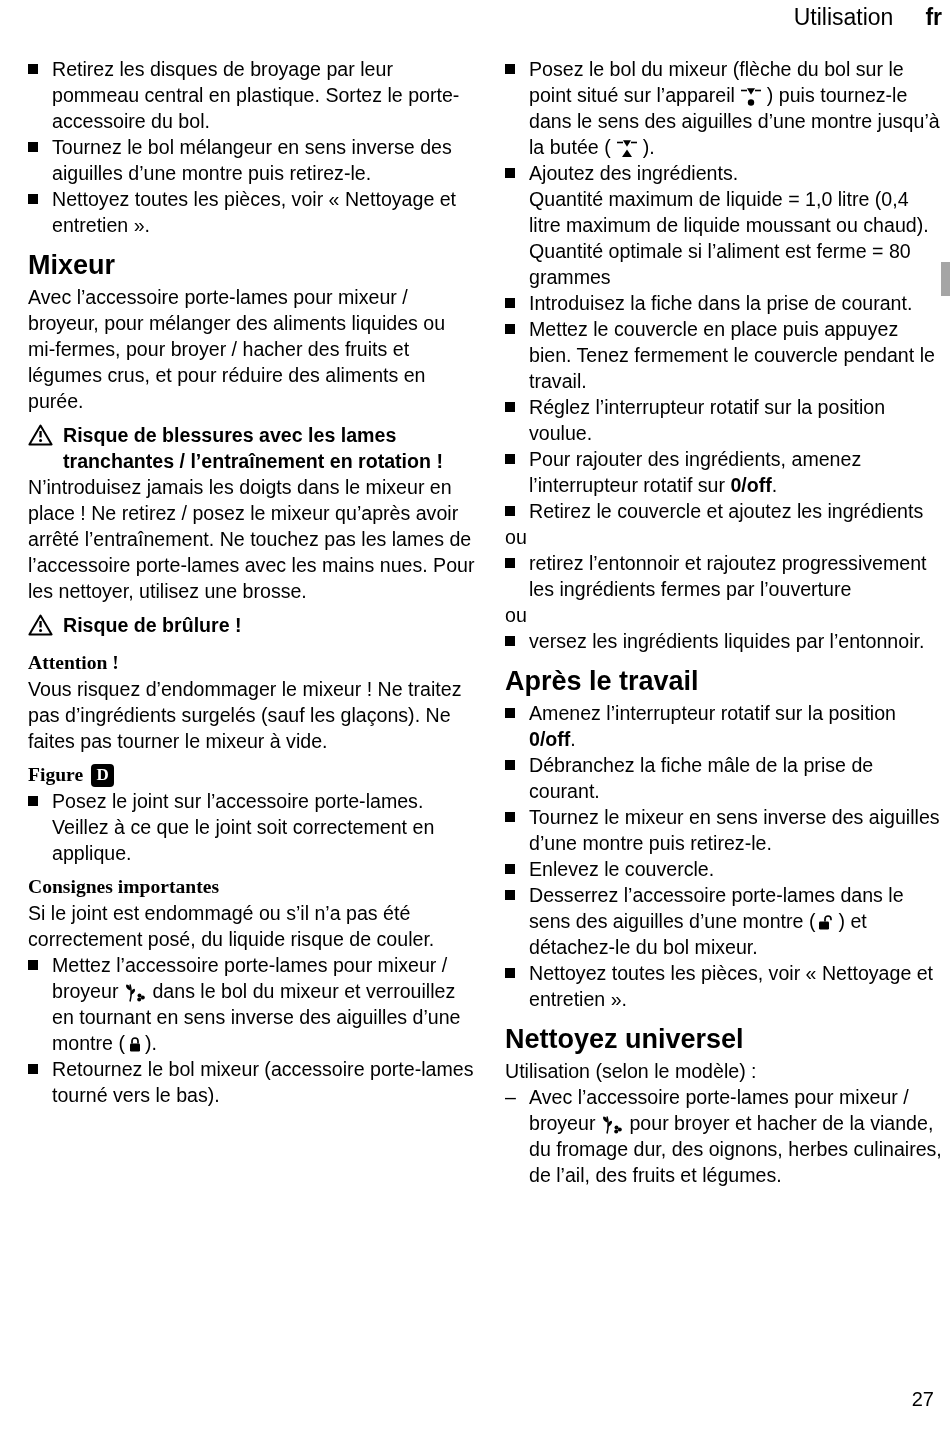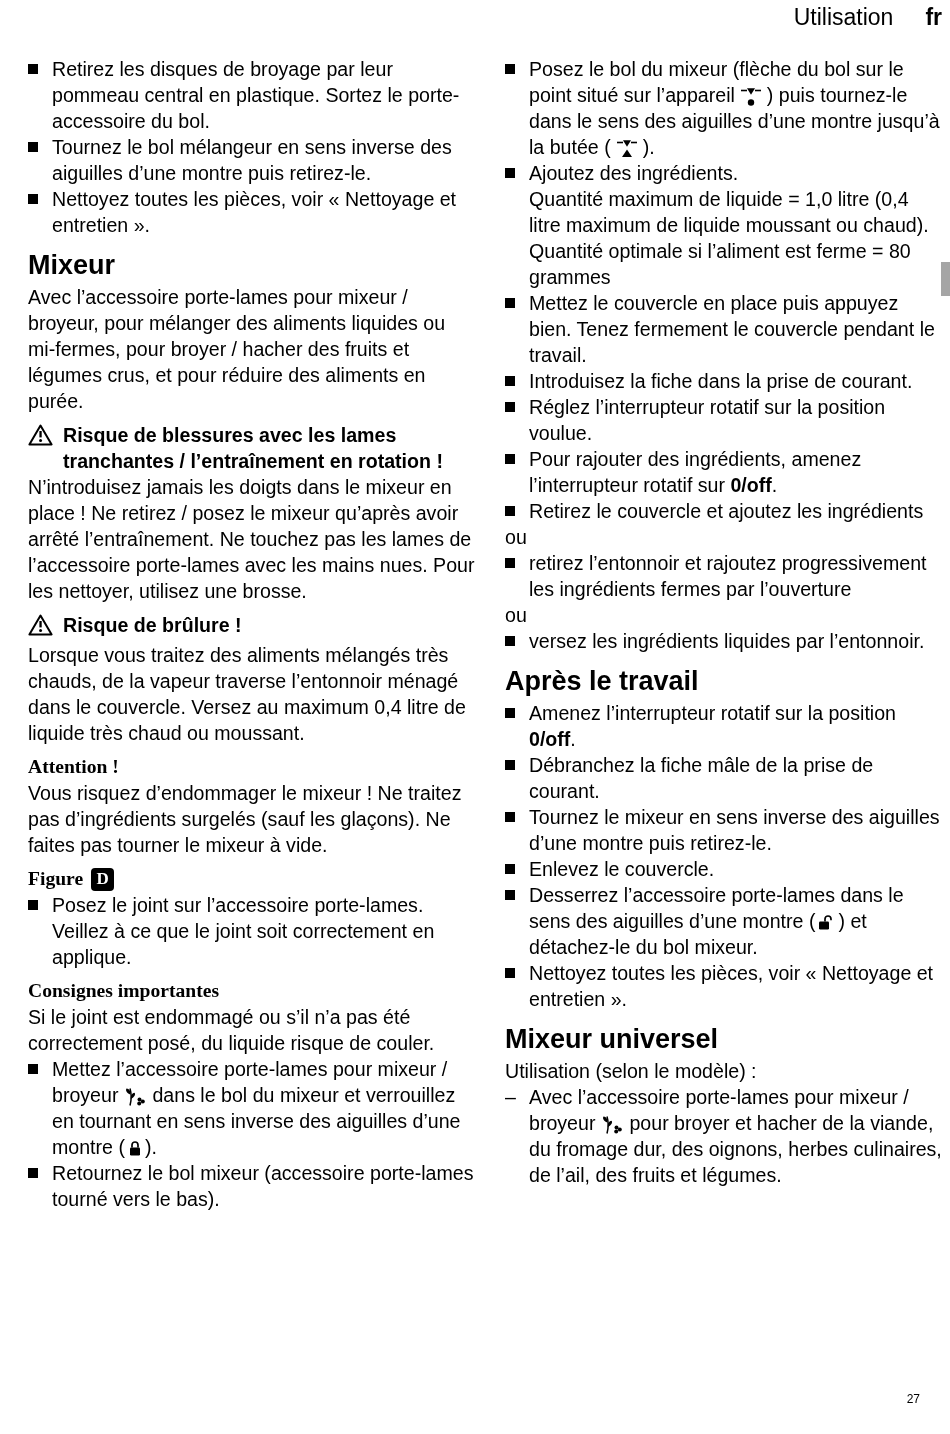--- a/index.html
+++ b/index.html
@@ -36,21 +36,21 @@
   .warn-title{font-weight:700;flex:1;min-width:0;}
   
   .inline-icon{display:inline-block;vertical-align:middle;margin:0 5px;line-height:0;}
   .lock-ic{vertical-align:-3px;margin:0 3px;}
   .b{font-weight:700;}
   .figure-line{display:flex;align-items:center;}
   .figure-box{display:inline-flex;width:23px;height:23px;background:#000;color:#fff;
     border-radius:4px;align-items:center;justify-content:center;
     font-size:17px;font-weight:700;margin-left:8px;}
   
-  .ftr{position:absolute;right:30px;top:1386px;font-size:12px;}
+  .ftr{position:absolute;right:16px;top:1386px;font-size:20px;}
 </style>
 </head>
 <body>
 
 <div class="page">
 
   <div class="hdr">
     <span>Utilisation</span>
     <span class="lang">fr</span>
   </div>
@@ -86,21 +86,20 @@
     <p class="para">N’introduisez jamais les doigts dans le mixeur en place ! Ne retirez / posez le mixeur qu’après avoir arrêté l’entraînement. Ne touchez pas les lames de l’accessoire porte-lames avec les mains nues. Pour les nettoyer, utilisez une brosse.</p>
 
     <div class="warn">
       <span class="warn-icon"><svg width="25" height="22" viewBox="0 0 25 22">
             <path d="M12.5 1.6 L23.6 20.4 H1.4 Z" fill="none" stroke="#000" stroke-width="2" stroke-linejoin="round"></path>
             <rect x="11.4" y="7" width="2.3" height="6.4" fill="#000"></rect>
             <circle cx="12.55" cy="16.6" r="1.5" fill="#000"></circle>
           </svg></span>
       <p class="warn-title">Risque de brûlure !</p>
     </div>
-    <p class="para">Lorsque vous traitez des aliments mélangés très chauds, de la vapeur traverse l’entonnoir ménagé dans le couvercle. Versez au maximum 0,4 litre de liquide très chaud ou moussant.</p>
 
     <p class="subhead">Attention !</p>
     <p class="para">Vous risquez d’endommager le mixeur ! Ne traitez pas d’ingrédients surgelés (sauf les glaçons). Ne faites pas tourner le mixeur à vide.</p>
 
     <p class="subhead figure-line">
         <span>Figure</span>
         <span class="figure-box">D</span>
       </p>
 
     <div class="item">
@@ -154,25 +153,25 @@
       <span class="sq"></span>
       <p class="txt">
           <span class="blockline">Ajoutez des ingrédients.</span>
           <span class="blockline">Quantité maximum de liquide = 1,0 litre (0,4 litre maximum de liquide moussant ou chaud).</span>
           <span class="blockline">Quantité optimale si l’aliment est ferme = 80 grammes</span>
         </p>
     </div>
 
     <div class="item">
       <span class="sq"></span>
+      <p class="txt">Introduisez la fiche dans la prise de courant.</p>
+    </div>
+    <div class="item">
+      <span class="sq"></span>
       <p class="txt">Mettez le couvercle en place puis appuyez bien. Tenez fermement le couvercle pendant le travail.</p>
-    </div>
-    <div class="item">
-      <span class="sq"></span>
-      <p class="txt">Introduisez la fiche dans la prise de courant.</p>
     </div>
     <div class="item">
       <span class="sq"></span>
       <p class="txt">Réglez l’interrupteur rotatif sur la position voulue.</p>
     </div>
 
     <div class="item">
       <span class="sq"></span>
       <p class="txt"><span>Pour rajouter des ingrédients, amenez l’interrupteur rotatif sur </span><span class="b">0/off</span><span>.</span></p>
     </div>
@@ -221,21 +220,21 @@
               <path d="M7 7.5 V5 a3 3 0 0 1 6 0 v1.2" fill="none" stroke="#000" stroke-width="1.7"></path>
               <rect x="1" y="7.5" width="10" height="8" rx="1.2" fill="#000"></rect>
             </svg></span><span>) et détachez-le du bol mixeur.</span></p>
     </div>
 
     <div class="item">
       <span class="sq"></span>
       <p class="txt">Nettoyez toutes les pièces, voir « Nettoyage et entretien ».</p>
     </div>
 
-    <h2>Mixeur universel</h2>
+    <h2>Nettoyez universel</h2>
     <p class="para">Utilisation (selon le modèle) :</p>
 
     <div class="item">
       <span class="dash-m">–</span>
       <p class="txt"><span>Avec l’accessoire porte-lames pour mixeur / broyeur</span><span class="inline-icon"><svg width="24" height="21" viewBox="0 0 24 21">
               <path d="M7 2.5 C8.6 8 8.6 13.5 7 19.5" fill="none" stroke="#000" stroke-width="1.5"></path>
               <path d="M7.4 8.5 C3.5 7 2.2 3.8 3.6 2.4 C6.3 2.6 7.9 5.4 7.4 8.5 Z" fill="#000"></path>
               <path d="M7.8 13 C11.5 11.2 13 8 11.4 6.8 C8.8 7.4 7.2 10 7.8 13 Z" fill="#000"></path>
               <circle cx="16.5" cy="13.5" r="2" fill="#000"></circle>
               <circle cx="19.8" cy="15.6" r="2" fill="#000"></circle>

